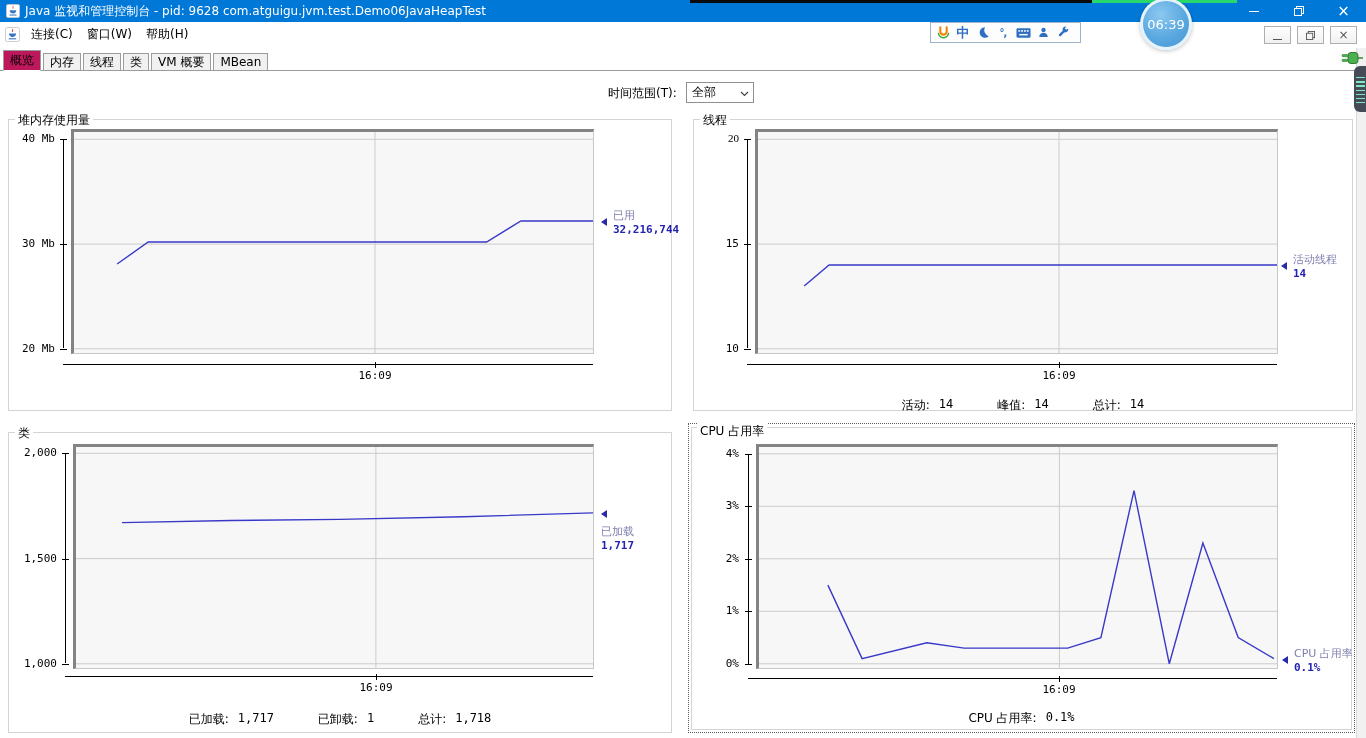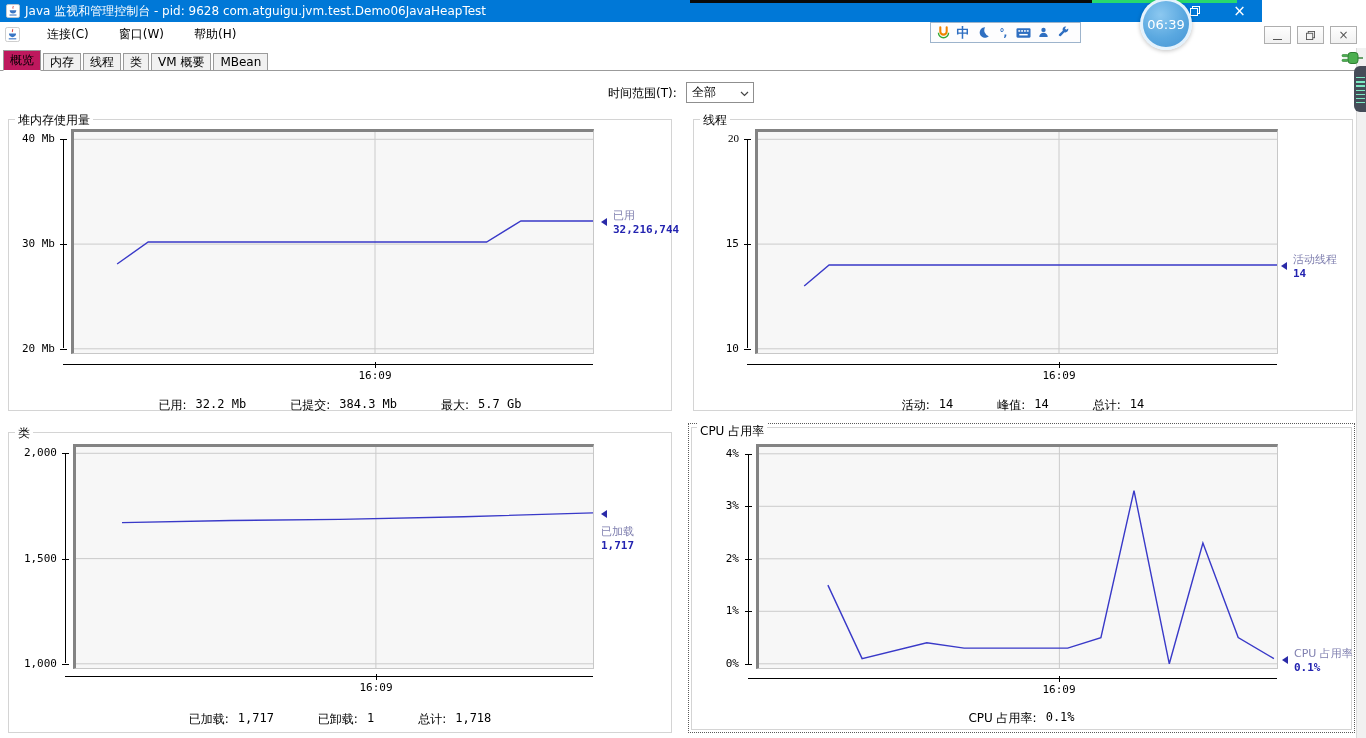--- a/index.html
+++ b/index.html
@@ -1,40 +1,40 @@
 <!DOCTYPE html>
 <html><head>
 <meta charset="utf-8">
 <style>
   * { margin:0; padding:0; box-sizing:border-box; }
   html,body { width:1366px; height:738px; overflow:hidden; background:#fff;
     font-family:"DejaVu Sans","Liberation Sans",sans-serif; }
   #stage { position:relative; width:1366px; height:738px; background:#fff; }
 
   
-  .os-titlebar { position:absolute; left:0; top:0; width:1262px; height:22px;
+  .os-titlebar { position:absolute; left:0; top:0; width:1366px; height:22px;
     background:#0078d7; color:#fff; display:flex; align-items:center; z-index:5; }
   .os-titlebar .ticon { margin:0 5px 0 6px; display:flex; }
   .os-title { font-size:12px; white-space:nowrap; }
   .os-controls { position:absolute; right:0; top:0; height:22px; display:flex; }
   .os-btn { width:45px; height:22px; display:flex; align-items:center; justify-content:center; color:#fff; }
   .os-min-glyph { width:10px; height:1px; background:#fff; }
   .os-close-glyph { font-size:15px; line-height:1; }
   .strip-black { position:absolute; left:690px; top:0; width:402px; height:3px; background:#0a0a0a; z-index:6; }
   .strip-green { position:absolute; left:1092px; top:0; width:145px; height:3px; background:#27d96c; z-index:6; }
 
   
   .clock-widget { position:absolute; left:1140px; top:-2px; width:52px; height:52px; border-radius:50%;
     background:radial-gradient(circle at 38% 30%, #8cc8f0 0%, #5aa8e0 55%, #4494d4 100%);
     border:3px solid rgba(240,248,255,.92); z-index:20; display:flex; align-items:center; justify-content:center;
     color:#fff; font-size:13px; box-shadow:0 1px 4px rgba(0,0,0,.25); }
 
   
   .menu-row { position:absolute; left:0; top:22px; width:1366px; height:24px; background:#fff;
-    display:flex; align-items:center; z-index:4;gap:16px; }
+    display:flex; align-items:center; z-index:4; }
   .menu-row .ticon { margin:0 4px 0 5px; display:flex; }
   .menu-item { font-size:12px; padding:3px 7px; color:#000; }
   .ime-bar { position:absolute; left:930px; top:22px; width:151px; height:21px; background:#fdfdfe;
     border:1px solid #9db4cc; display:flex; align-items:center; gap:4px; padding:0 4px; z-index:6; }
   .ime-bar .ime-ic { display:flex; align-items:center; justify-content:center; width:16px; height:16px; }
   .ime-zh { color:#2f6fc1; font-weight:bold; font-size:13px; }
   .ime-punct { color:#2f6fc1; font-weight:bold; font-size:10px; letter-spacing:-1px; }
   .frame-controls { position:absolute; right:9px; top:26px; display:flex; gap:6px; z-index:6; }
   .frame-btn { width:27px; height:18px; border:1px solid #aeaeae; background:linear-gradient(#fefefe,#f1f1f1);
     display:flex; align-items:center; justify-content:center; color:#555; font-size:12px; }
@@ -242,34 +242,20 @@
       <div class="xaxisline" style="left: 54px; top: 244px; width: 530px;"></div>
       <div class="xtick" style="left: 366px; top: 242px; height: 6px;"></div>
       <div class="xlabel" style="left: 336px; top: 249px;">16:09</div>
       <div class="endlabel" style="left: 592px; top: 88px;">
         <div class="tri"></div>
         <div>
           <div class="endname">已用</div>
           <div class="endvalue">32,216,744</div>
         </div>
       </div>
-      <div class="stats" style="top: 277px;">
-        <span class="stat">
-          <span class="stat-l">已用:</span>
-          <span class="stat-v">32.2 Mb</span>
-        </span>
-        <span class="stat">
-          <span class="stat-l">已提交:</span>
-          <span class="stat-v">384.3 Mb</span>
-        </span>
-        <span class="stat">
-          <span class="stat-l">最大:</span>
-          <span class="stat-v">5.7 Gb</span>
-        </span>
-      </div>
     </div>
 
   <div class="panel" style="left:693px;top:119px;width:660px;height:292px">
     <span class="gtitle">线程</span>
     <div class="plot" style="left: 61px; top: 9px; width: 523px; height: 225px;">
       <svg preserveAspectRatio="none" viewBox="0 0 519 221" width="519" height="221">
           <line x1="0" x2="519" y1="7.3" y2="7.3" stroke="#cbcbcb" stroke-width="1"></line>
           <line x1="0" x2="519" y1="112.1" y2="112.1" stroke="#cbcbcb" stroke-width="1"></line>
           <line x1="0" x2="519" y1="216.8" y2="216.8" stroke="#cbcbcb" stroke-width="1"></line>
           <line x1="301.0" x2="301.0" y1="0" y2="221" stroke="#cbcbcb" stroke-width="1"></line>

